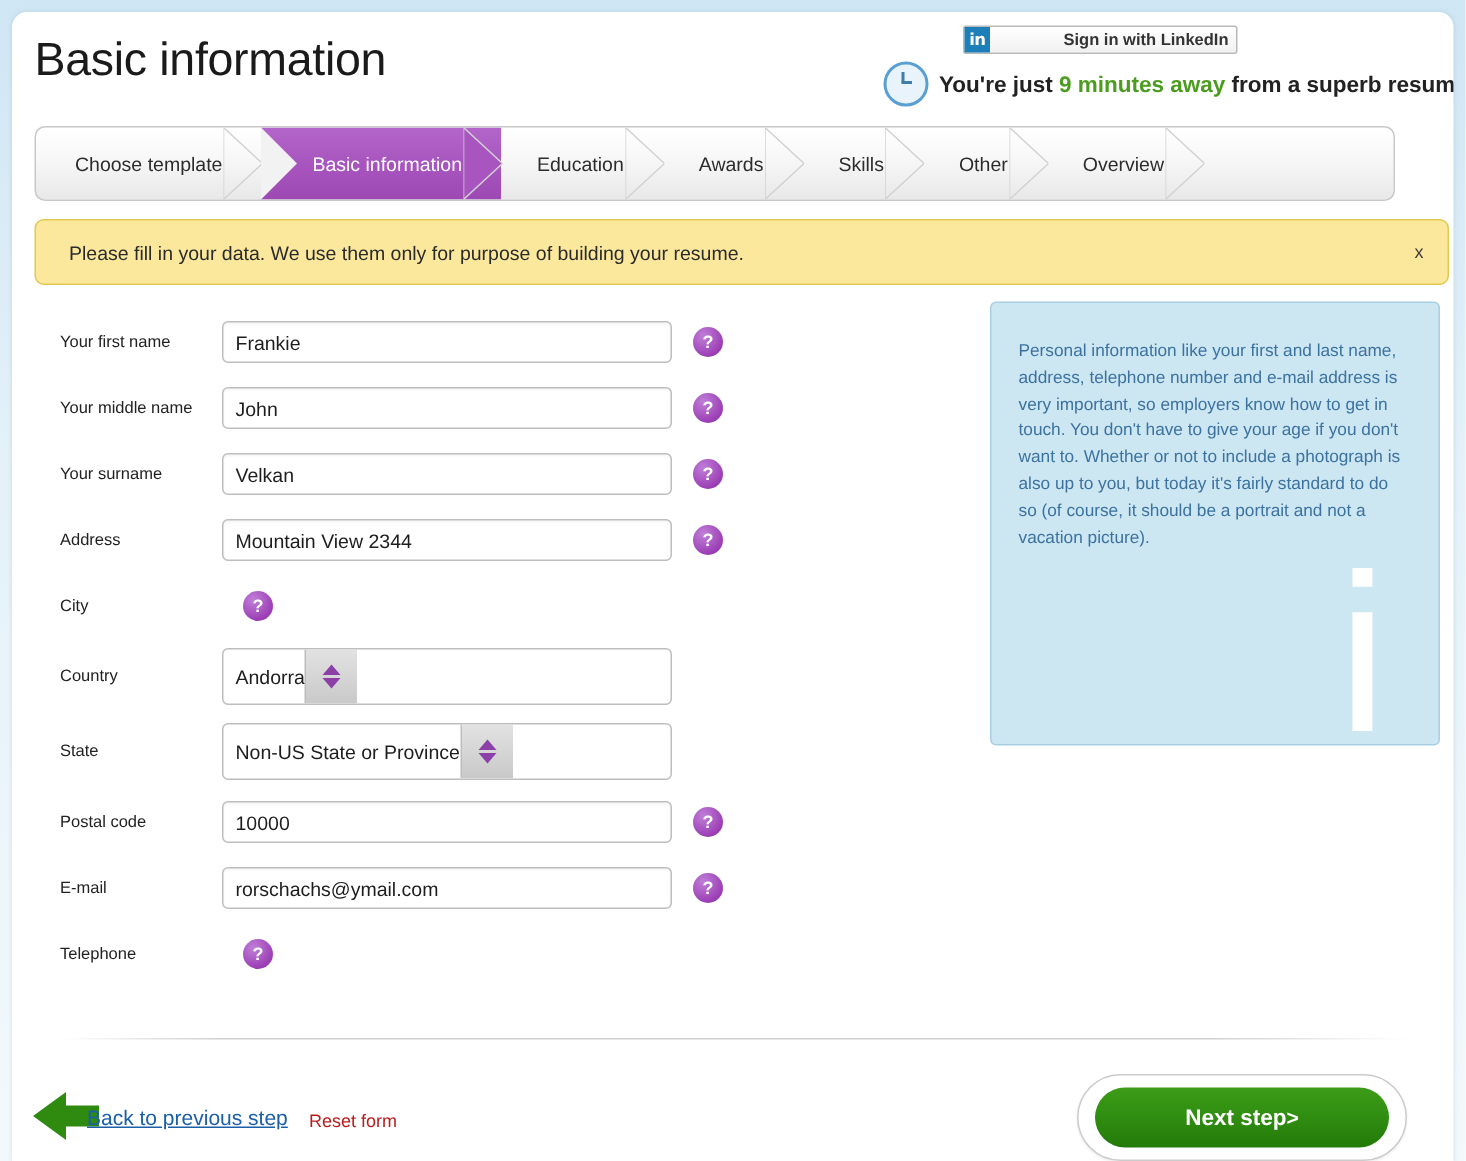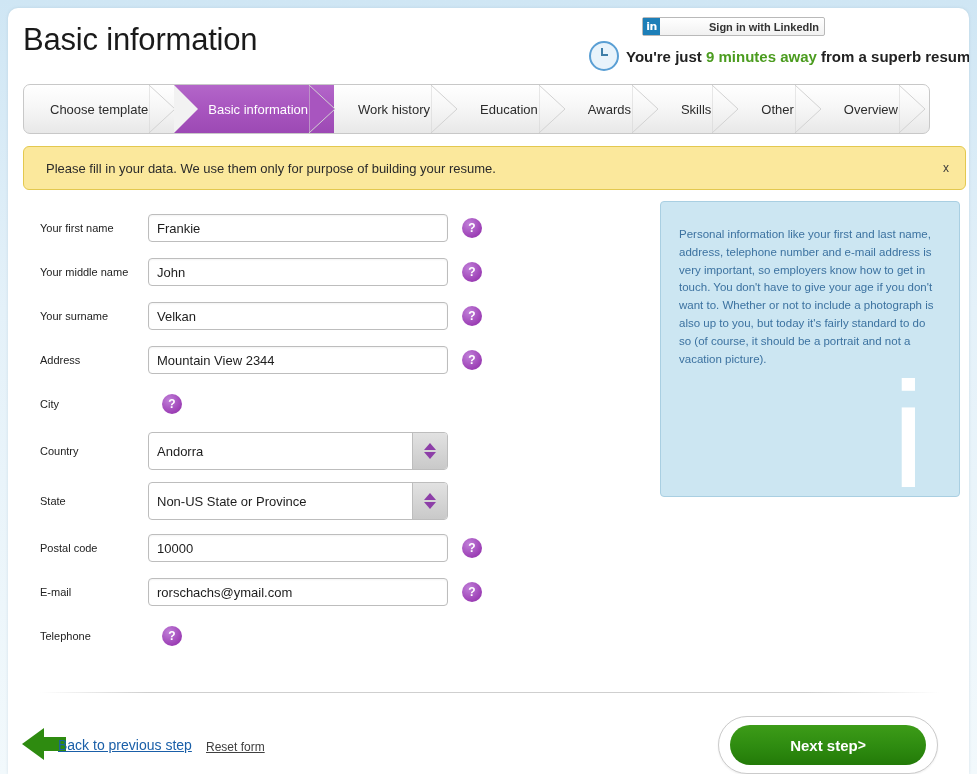--- a/index.html
+++ b/index.html
@@ -236,21 +236,21 @@
   }
   .select-wrap {
     width: 300px;
     height: 38px;
     box-sizing: border-box;
     border: 1px solid #bdbdbd;
     border-radius: 4px;
     background: #ffffff;
     display: flex;
     align-items: center;
-    justify-content: space-between;
+    justify-content: flex-start;
     cursor: pointer;
     overflow: hidden;
   }
   .select-value {
     font-size: 13px;
     color: #1d1d1d;
     padding-left: 8px;
   }
   .select-arrows {
     width: 34px;
@@ -335,22 +335,21 @@
     font-size: 14px;
     color: #1a5fa8;
     text-decoration: underline;
     cursor: pointer;
   }
   .reset-link {
     position: absolute;
     left: 198px;
     top: 732px;
     font-size: 12px;
-    color: #404040;
-    text-decoration: underline;
+    color: #b91c1c;
     cursor: pointer;
   }
   .next-wrap {
     position: absolute;
     left: 710px;
     top: 708px;
     width: 218px;
     height: 56px;
     border: 1px solid #cbcbcb;
     border-radius: 30px;
@@ -408,28 +407,20 @@
             <polygon points="0,0 0,48 24,24" fill="#f2f2f2"></polygon>
           </svg></div>
         <span>Basic information</span>
         <span class="sep">
           <svg width="26" height="48" viewBox="0 0 26 48" preserveAspectRatio="none">
             <polygon points="0,0 26,24 0,48" fill="#a855bf" stroke="#d2d2d2" stroke-width="1"></polygon>
           </svg>
         </span>
       </div>
       <div class="step">
-        <span>Work history</span>
-        <span class="sep">
-          <svg width="26" height="48" viewBox="0 0 26 48" preserveAspectRatio="none">
-            <polygon points="0,0 26,24 0,48" fill="none" stroke="#d2d2d2" stroke-width="1"></polygon>
-          </svg>
-        </span>
-      </div>
-      <div class="step">
         <span>Education</span>
         <span class="sep">
           <svg width="26" height="48" viewBox="0 0 26 48" preserveAspectRatio="none">
             <polygon points="0,0 26,24 0,48" fill="none" stroke="#d2d2d2" stroke-width="1"></polygon>
           </svg>
         </span>
       </div>
       <div class="step">
         <span>Awards</span>
         <span class="sep">

